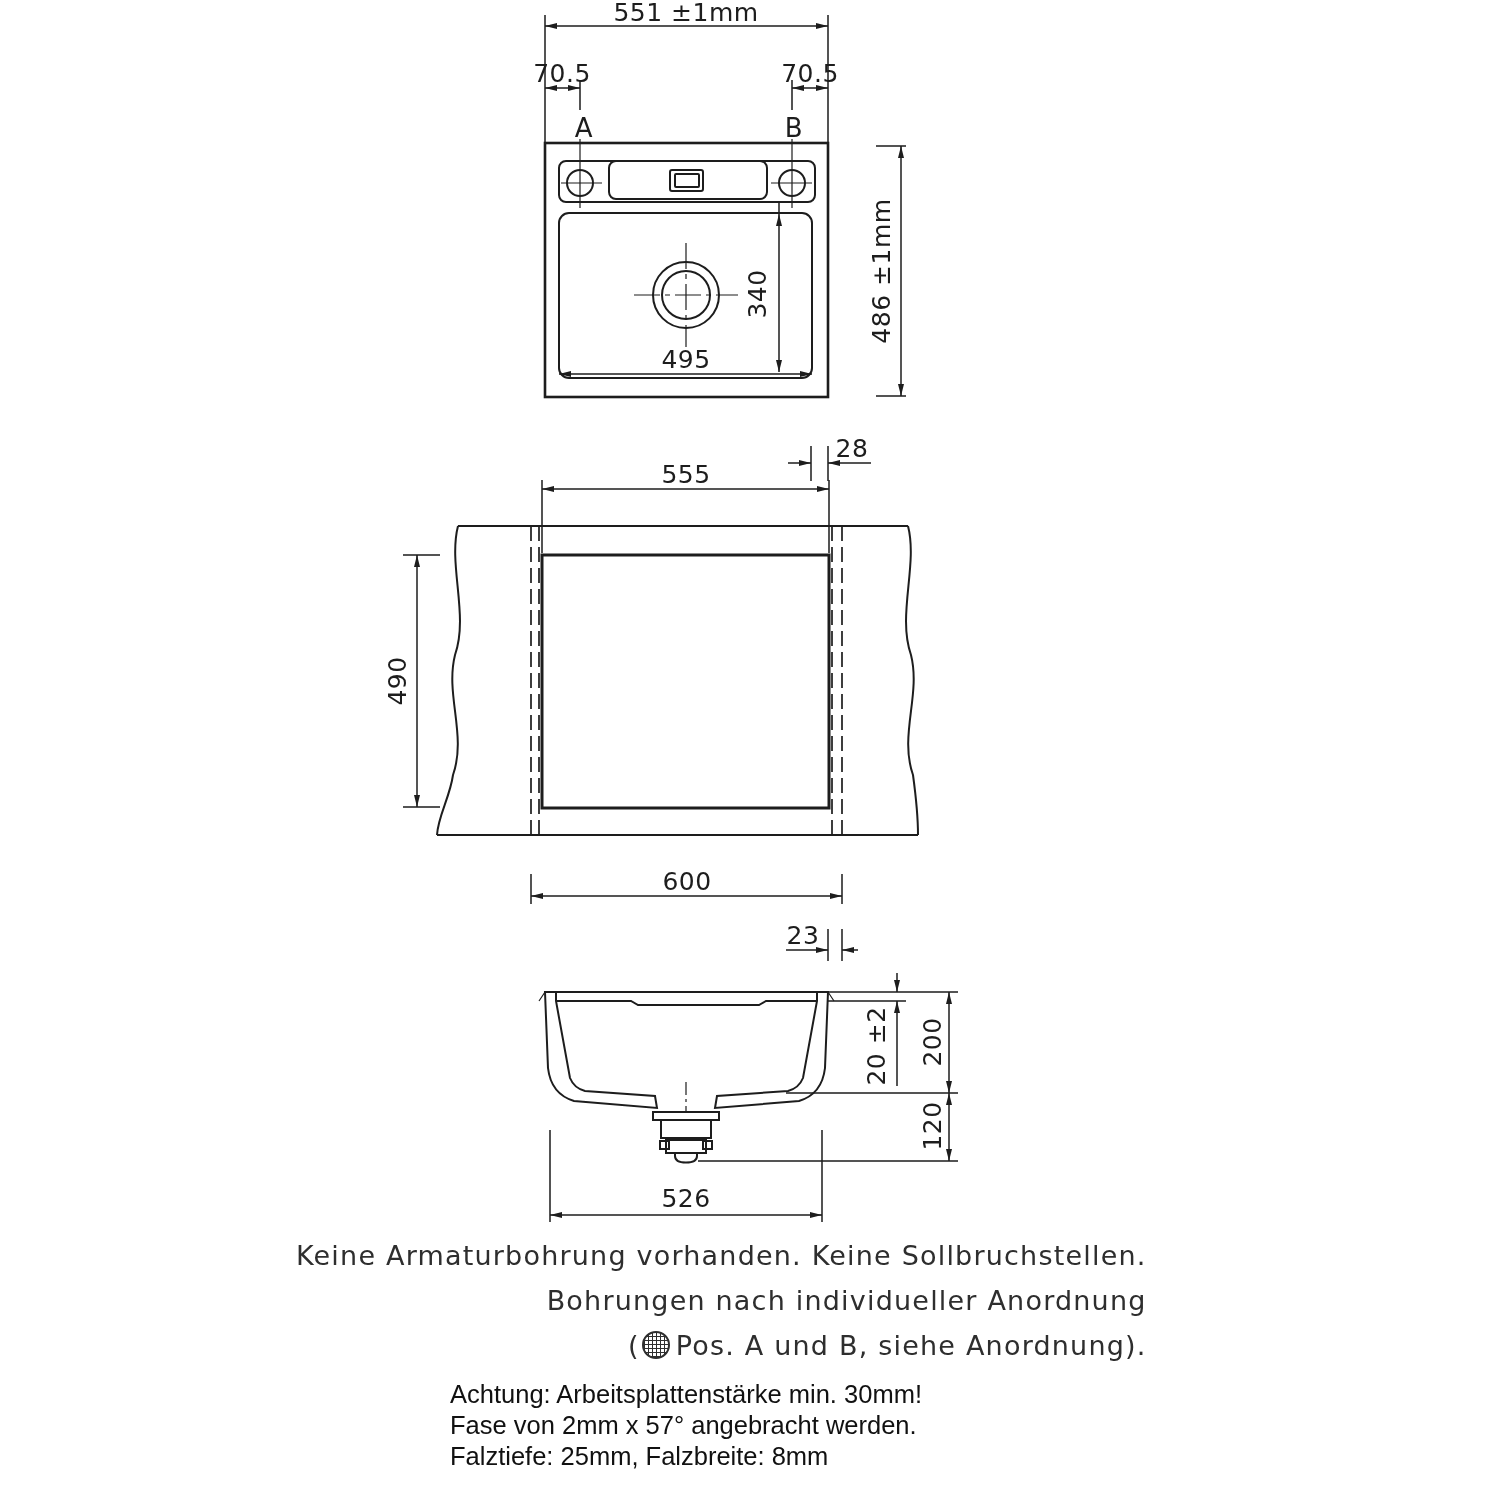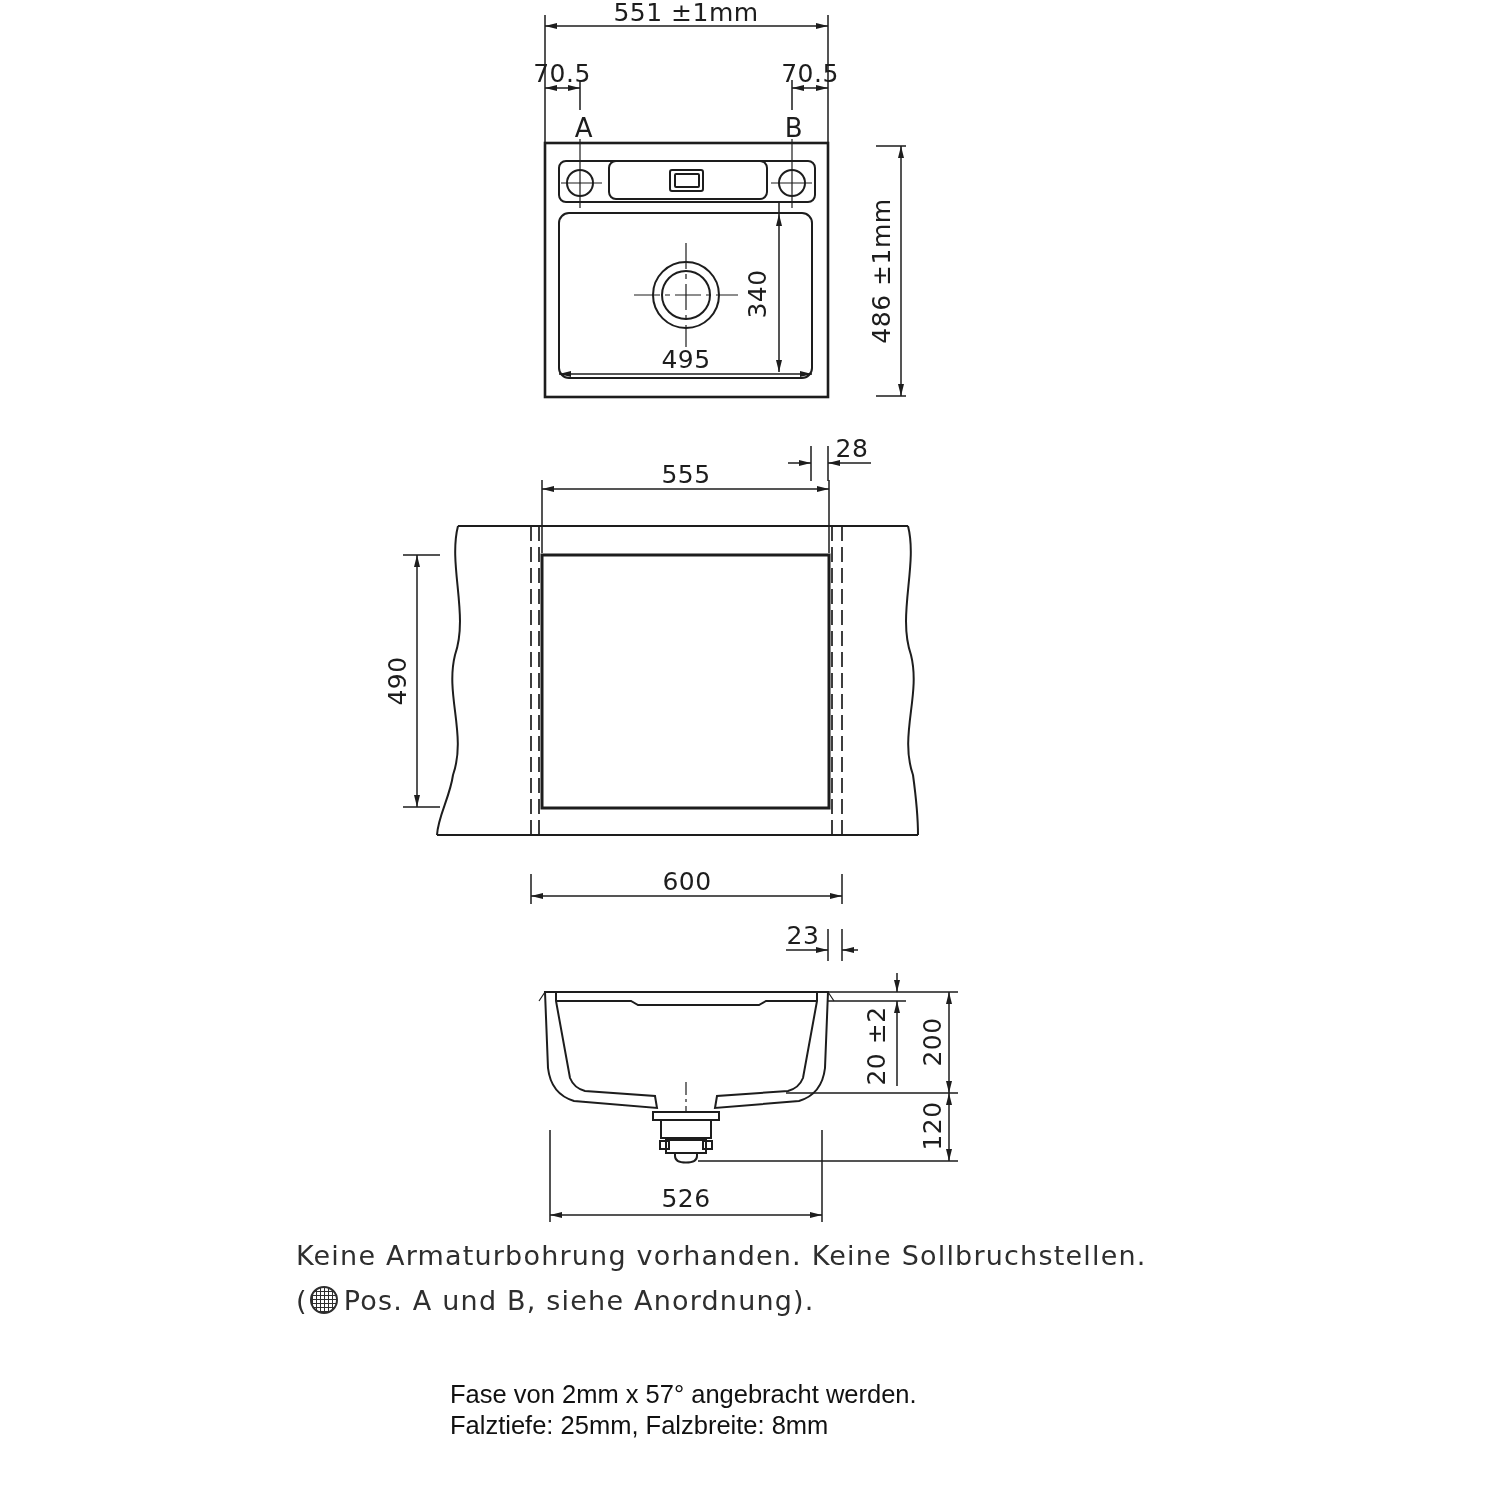--- a/index.html
+++ b/index.html
@@ -9,21 +9,21 @@
   svg .ln    {stroke:#1d1d1d;stroke-width:2;fill:none;}
   svg .lnhv  {stroke:#1d1d1d;stroke-width:2.6;fill:none;}
   svg .lnth  {stroke:#1d1d1d;stroke-width:1.2;fill:none;}
   svg .dim   {stroke:#1d1d1d;stroke-width:1.5;fill:none;}
   svg .dash  {stroke:#1d1d1d;stroke-width:1.7;fill:none;stroke-dasharray:15 6;}
   svg .cl    {stroke:#1d1d1d;stroke-width:1.2;fill:none;stroke-dasharray:13 4 3 4;}
   svg .wt    {fill:#fff;}
   svg text   {fill:#1d1d1d;font-family:"DejaVu Sans",sans-serif;font-size:25px;letter-spacing:.5px;}
   svg text.lbl{font-size:26px;}
   .cad-note{position:absolute;left:296px;top:1233px;font-size:27px;letter-spacing:1.2px;
-             color:#2e2e2e;line-height:45px;white-space:nowrap;}
+             color:#2e2e2e;line-height:45px;white-space:nowrap;text-align:right;}
   .cad-note .row{display:block;}
   .hatch-dot{display:inline-block;width:24px;height:24px;border:2px solid #2e2e2e;border-radius:50%;
              margin:0 6px 0 2px;vertical-align:-4px;
              background-image:repeating-linear-gradient(0deg,#2e2e2e 0 1px,transparent 1px 4px),
                               repeating-linear-gradient(90deg,#2e2e2e 0 1px,transparent 1px 4px);}
   .warn-note{position:absolute;left:450px;top:1379px;font-size:25.5px;color:#111;
              line-height:31px;white-space:nowrap;font-family:"Liberation Sans",sans-serif;}
   .warn-note .row{display:block;}
 </style>
 </head>
@@ -172,21 +172,23 @@
     <text transform="rotate(-90 941 1126)" x="941" y="1126" text-anchor="middle">120</text>
 
     <path class="dim" d="M550,1130 V1222 M822,1130 V1222"></path>
     <path class="dim" d="M550,1215 H822" marker-start="url(#mas)" marker-end="url(#mae)"></path>
     <text x="686" y="1207" text-anchor="middle">526</text>
   </g>
 </svg>
 
 <div class="cad-note">
   <span class="row">Keine Armaturbohrung vorhanden. Keine Sollbruchstellen.</span>
+  <span class="row">Bohrungen nach individueller Anordnung</span>
   <span class="row"><span>(</span><span class="hatch-dot"></span><span>Pos. A und B, siehe Anordnung).</span></span>
 </div>
 
 <div class="warn-note">
+  <span class="row">Achtung: Arbeitsplattenstärke min. 30mm!</span>
   <span class="row">Fase von 2mm x 57° angebracht werden.</span>
   <span class="row">Falztiefe: 25mm, Falzbreite: 8mm</span>
 </div>
 
 </div>
 
 </body></html>

